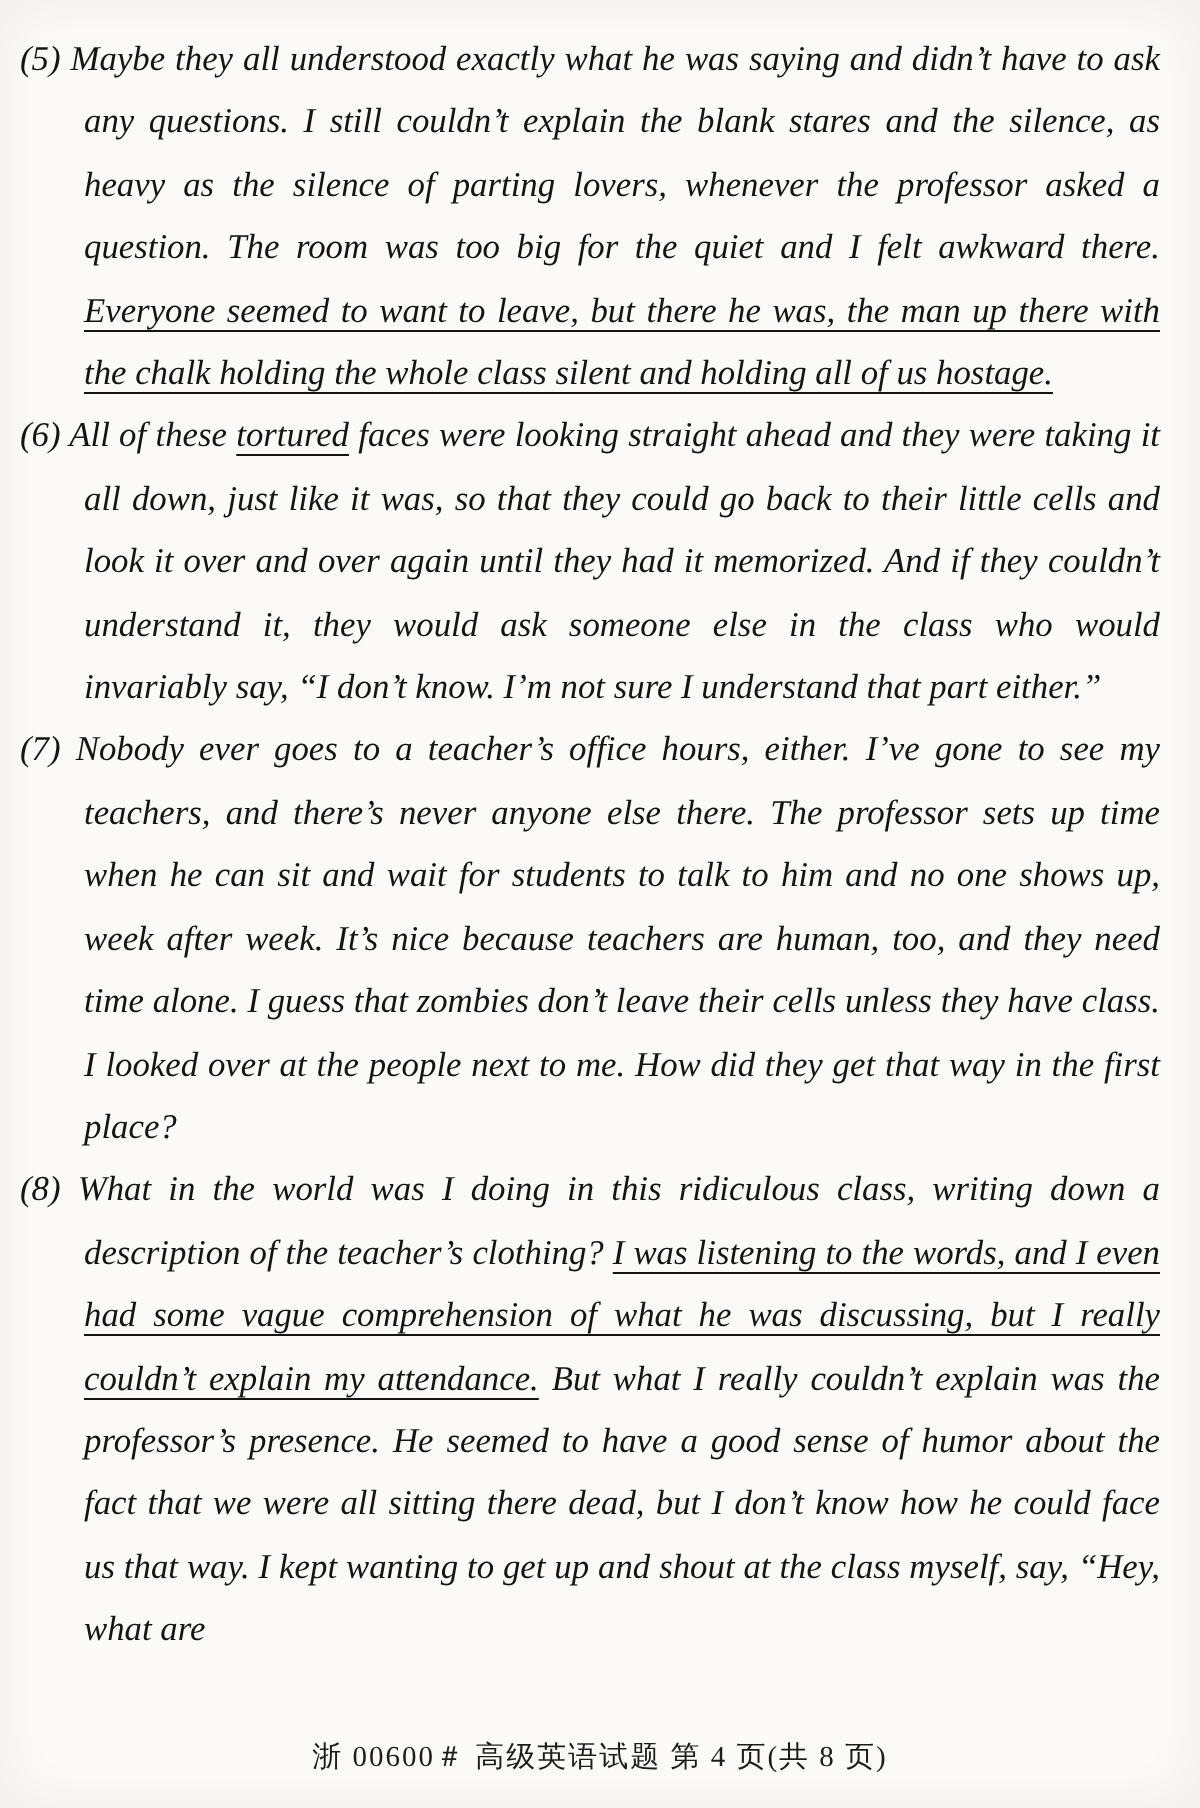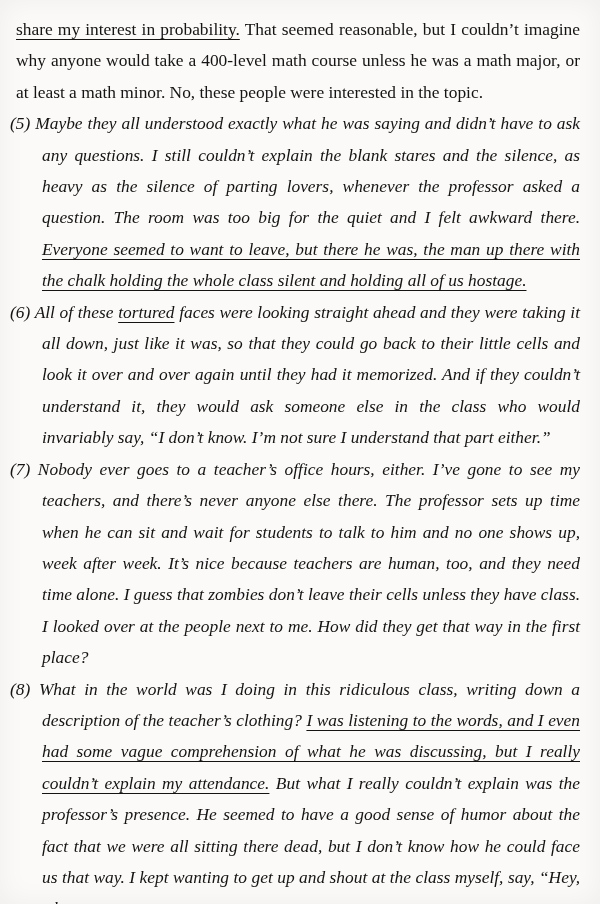--- a/index.html
+++ b/index.html
@@ -52,19 +52,19 @@
     color: #1c1c1c;
     letter-spacing: 1px;
     font-family: "Liberation Serif", "DejaVu Serif", serif;
   }
 </style>
 </head>
 <body>
 
 <div class="page">
   <div class="body-text">
-      <p class="para"><span class="seg u">share my interest in probability.</span><span class="seg"> That seemed reasonable, but I couldn’t imagine why anyone would take a 400-level math course unless he was a math major, or at least a math minor. No, these people were interested in the topic.</span></p>
       <p class="para numbered"><span class="pnum">(5) </span><span class="seg">Maybe they all understood exactly what he was saying and didn’t have to ask any questions. I still couldn’t explain the blank stares and the silence, as heavy as the silence of parting lovers, whenever the professor asked a question. The room was too big for the quiet and I felt awkward there. </span><span class="seg u">Everyone seemed to want to leave, but there he was, the man up there with the chalk holding the whole class silent and holding all of us hostage.</span></p>
       <p class="para numbered"><span class="pnum">(6) </span><span class="seg">All of these </span><span class="seg u">tortured</span><span class="seg"> faces were looking straight ahead and they were taking it all down, just like it was, so that they could go back to their little cells and look it over and over again until they had it memorized. And if they couldn’t understand it, they would ask someone else in the class who would invariably say, “I don’t know. I’m not sure I understand that part either.”</span></p>
       <p class="para numbered"><span class="pnum">(7) </span><span class="seg">Nobody ever goes to a teacher’s office hours, either. I’ve gone to see my teachers, and there’s never anyone else there. The professor sets up time when he can sit and wait for students to talk to him and no one shows up, week after week. It’s nice because teachers are human, too, and they need time alone. I guess that zombies don’t leave their cells unless they have class. I looked over at the people next to me. How did they get that way in the first place?</span></p>
       <p class="para numbered"><span class="pnum">(8) </span><span class="seg">What in the world was I doing in this ridiculous class, writing down a description of the teacher’s clothing? </span><span class="seg u">I was listening to the words, and I even had some vague comprehension of what he was discussing, but I really couldn’t explain my attendance.</span><span class="seg"> But what I really couldn’t explain was the professor’s presence. He seemed to have a good sense of humor about the fact that we were all sitting there dead, but I don’t know how he could face us that way. I kept wanting to get up and shout at the class myself, say, “Hey, what are</span></p>
     </div>
+  <div class="footer">浙 00600＃ 高级英语试题 第 4 页(共 8 页)</div>
 </div>
 
 </body></html>

